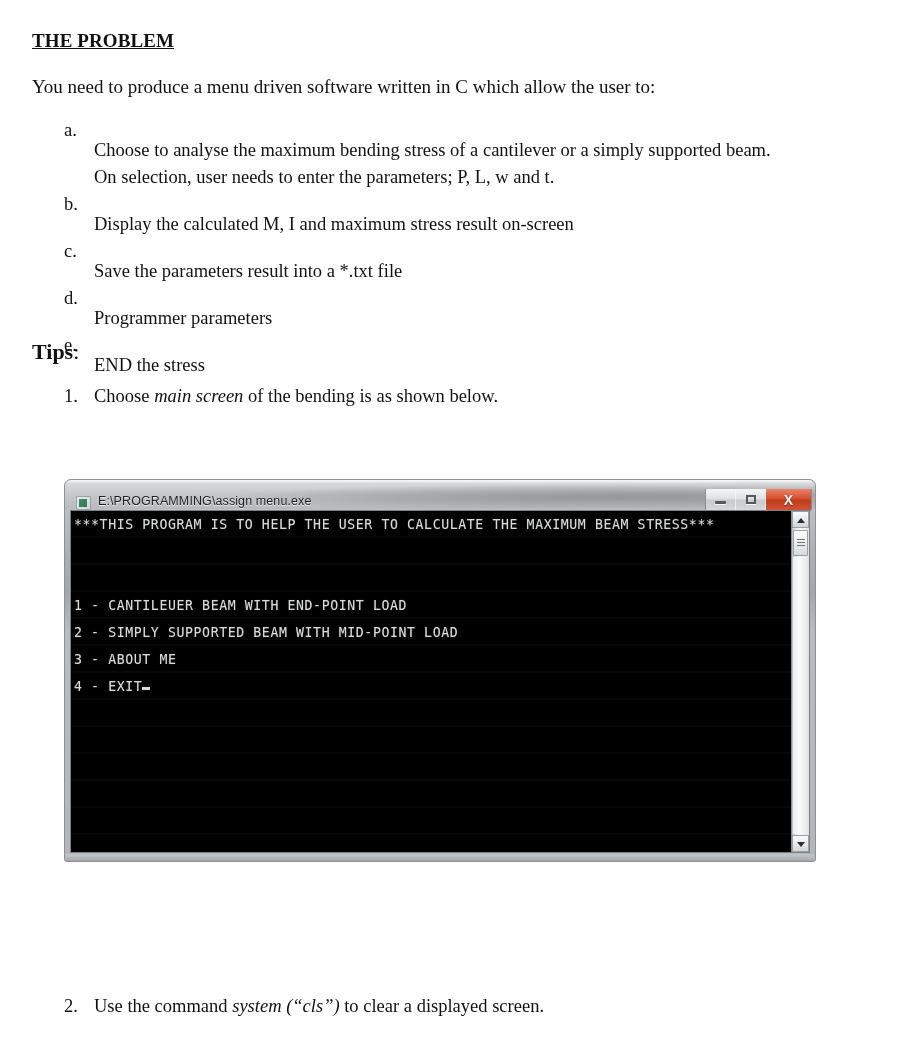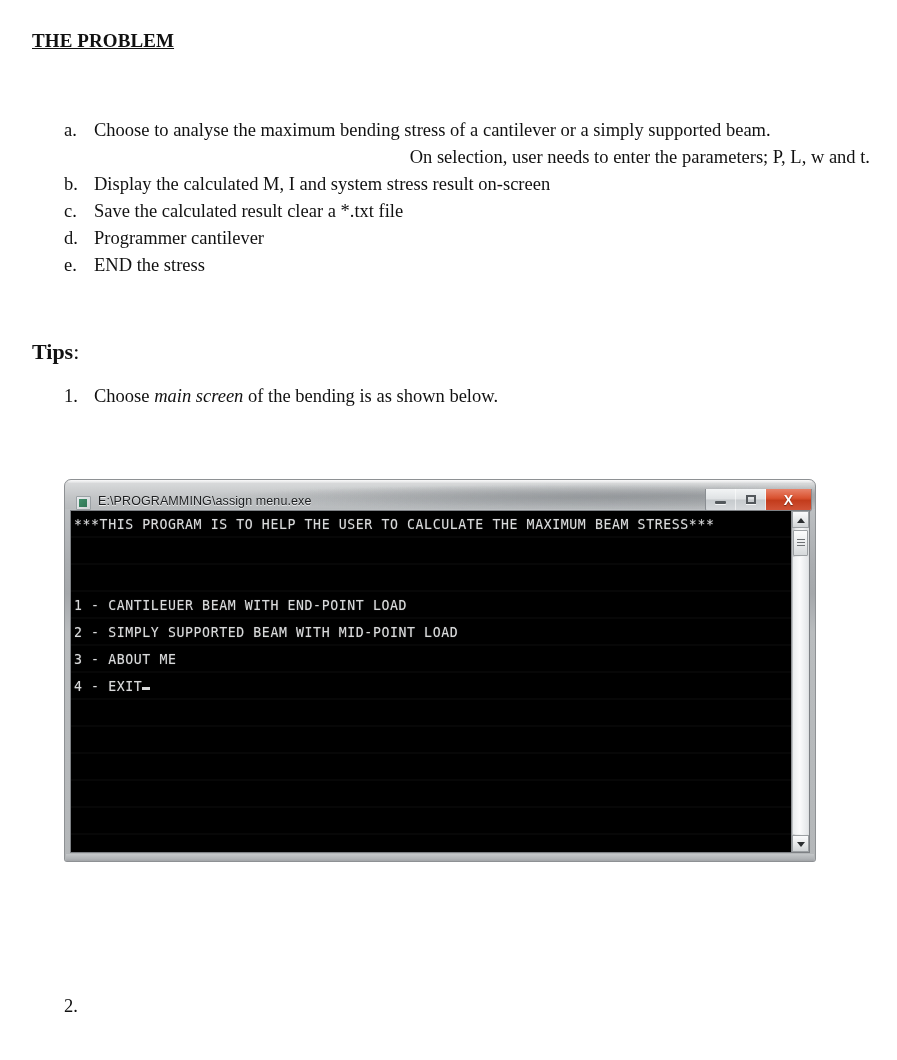--- a/index.html
+++ b/index.html
@@ -58,24 +58,24 @@
   }
   .list-alpha .marker {
     width: 34px;
     flex: 0 0 34px;
     text-align: left;
     padding-left: 4px;
     box-sizing: border-box;
   }
   .list-alpha .txt {
     flex: 1 1 auto;
+    margin-top: 20px;
   }
   .list-alpha .cont {
     display: block;
-    text-align: right;
   }
 
   .tips-label {
     position: absolute;
     left: 32px;
     top: 339px;
     font-size: 22px;
     font-weight: bold;
   }
   .tips-label .colon { font-weight: normal; }
@@ -383,59 +383,61 @@
     border-radius: 0 0 3px 3px;
   }
 </style>
 </head>
 <body>
 
 <div class="page">
 
   <div class="doc-heading">THE PROBLEM</div>
 
+  <div class="doc-intro">You need to produce a menu driven software written in C which allow the user to:</div>
 
   <div class="list-alpha">
     <div class="row">
       <span class="marker">a.</span>
       <span class="txt">
         <span>Choose to analyse the maximum bending stress of a cantilever or a simply supported beam.</span>
         <span class="cont">On selection, user needs to enter the parameters; P, L, w and t.</span>
       </span>
     </div>
     <div class="row">
       <span class="marker">b.</span>
-      <span class="txt">Display the calculated M, I and system stress result on-screen</span>
+      <span class="txt">Display the calculated M, I and maximum stress result on-screen</span>
     </div>
     <div class="row">
       <span class="marker">c.</span>
-      <span class="txt">Save the calculated result clear a *.txt file</span>
+      <span class="txt">Save the parameters result into a *.txt file</span>
     </div>
     <div class="row">
       <span class="marker">d.</span>
-      <span class="txt">Programmer cantilever</span>
+      <span class="txt">Programmer parameters</span>
     </div>
     <div class="row">
       <span class="marker">e.</span>
       <span class="txt">END the stress</span>
     </div>
   </div>
 
   <div class="tips-label"><span>Tips</span><span class="colon">:</span></div>
 
   <div class="list-num">
     <div class="row">
       <span class="marker">1.</span>
       <span class="txt"><span>Choose </span><em class="it">main screen</em><span> of the bending is as shown below.</span></span>
     </div>
   </div>
 
   <div class="list-num second">
     <div class="row">
       <span class="marker">2.</span>
+      <span class="txt"><span>Use the command </span><em class="it">system (“cls”)</em><span> to clear a displayed screen.</span></span>
     </div>
   </div>
 
   <div class="win-shot">
     <div class="win-frame"></div>
     <div class="glass-ghost"></div>
     <div class="top-sheen"></div>
 
     <div class="titlebar">
       <span class="title-icon"></span>

